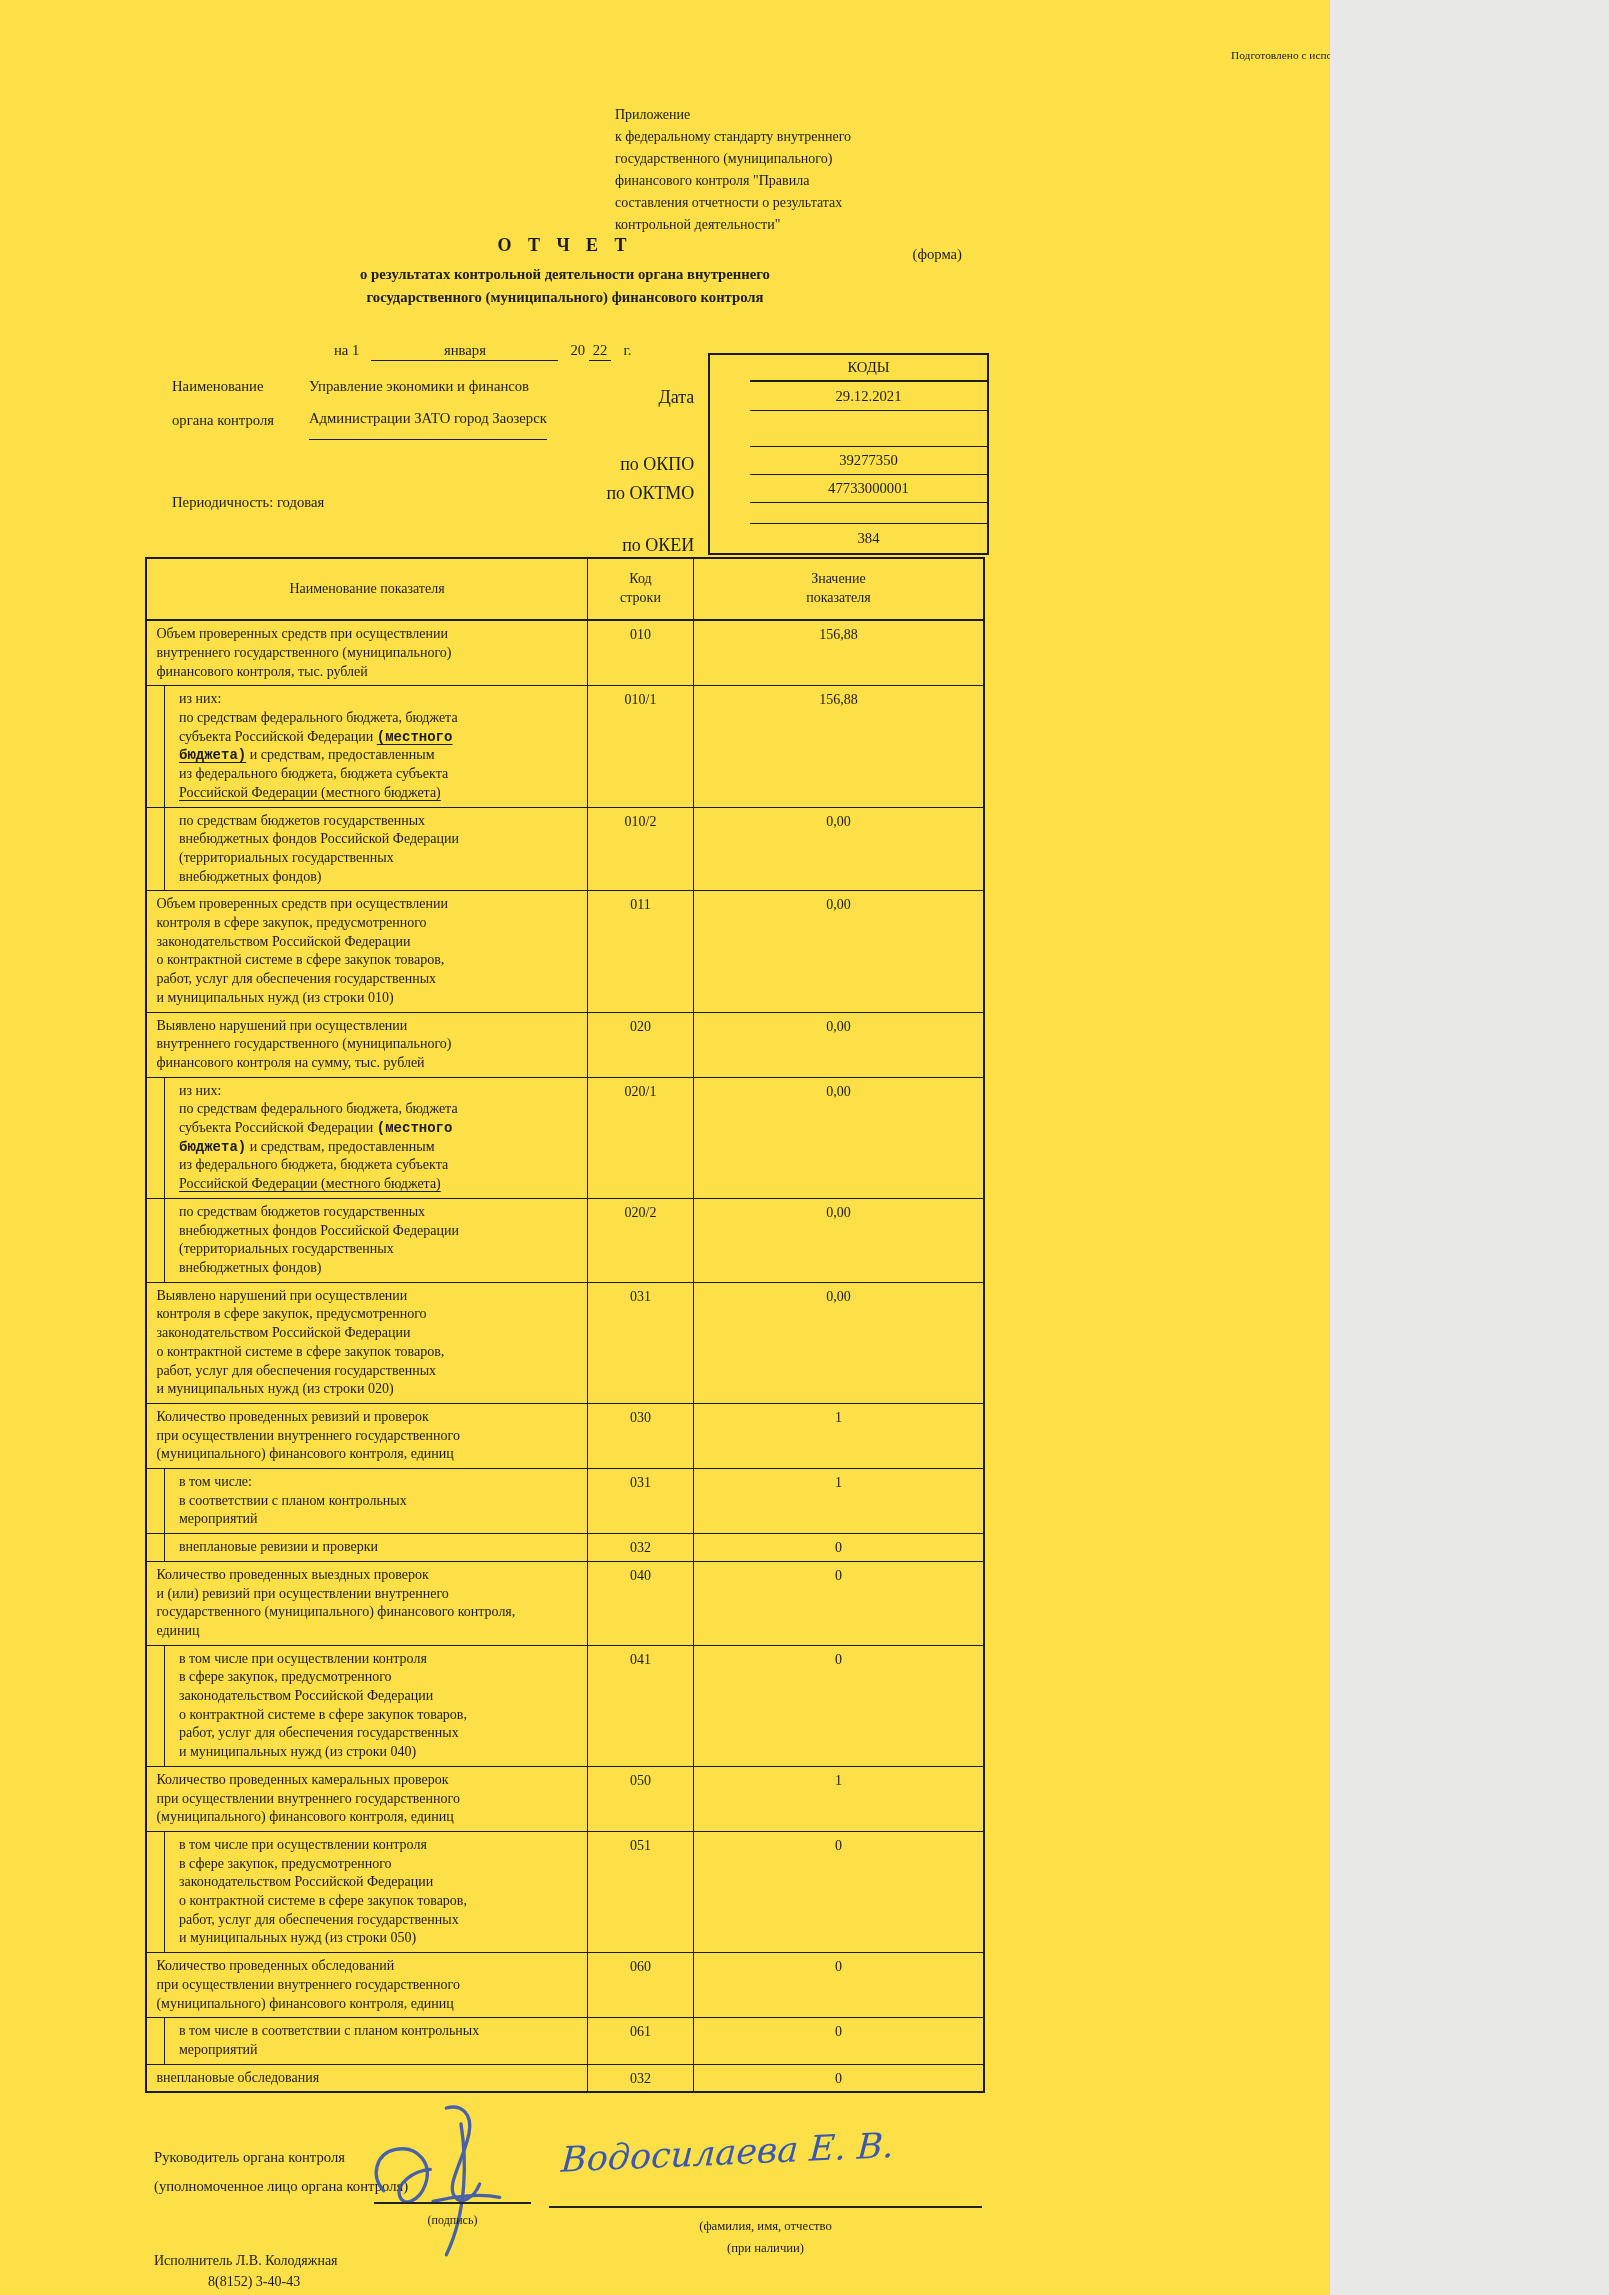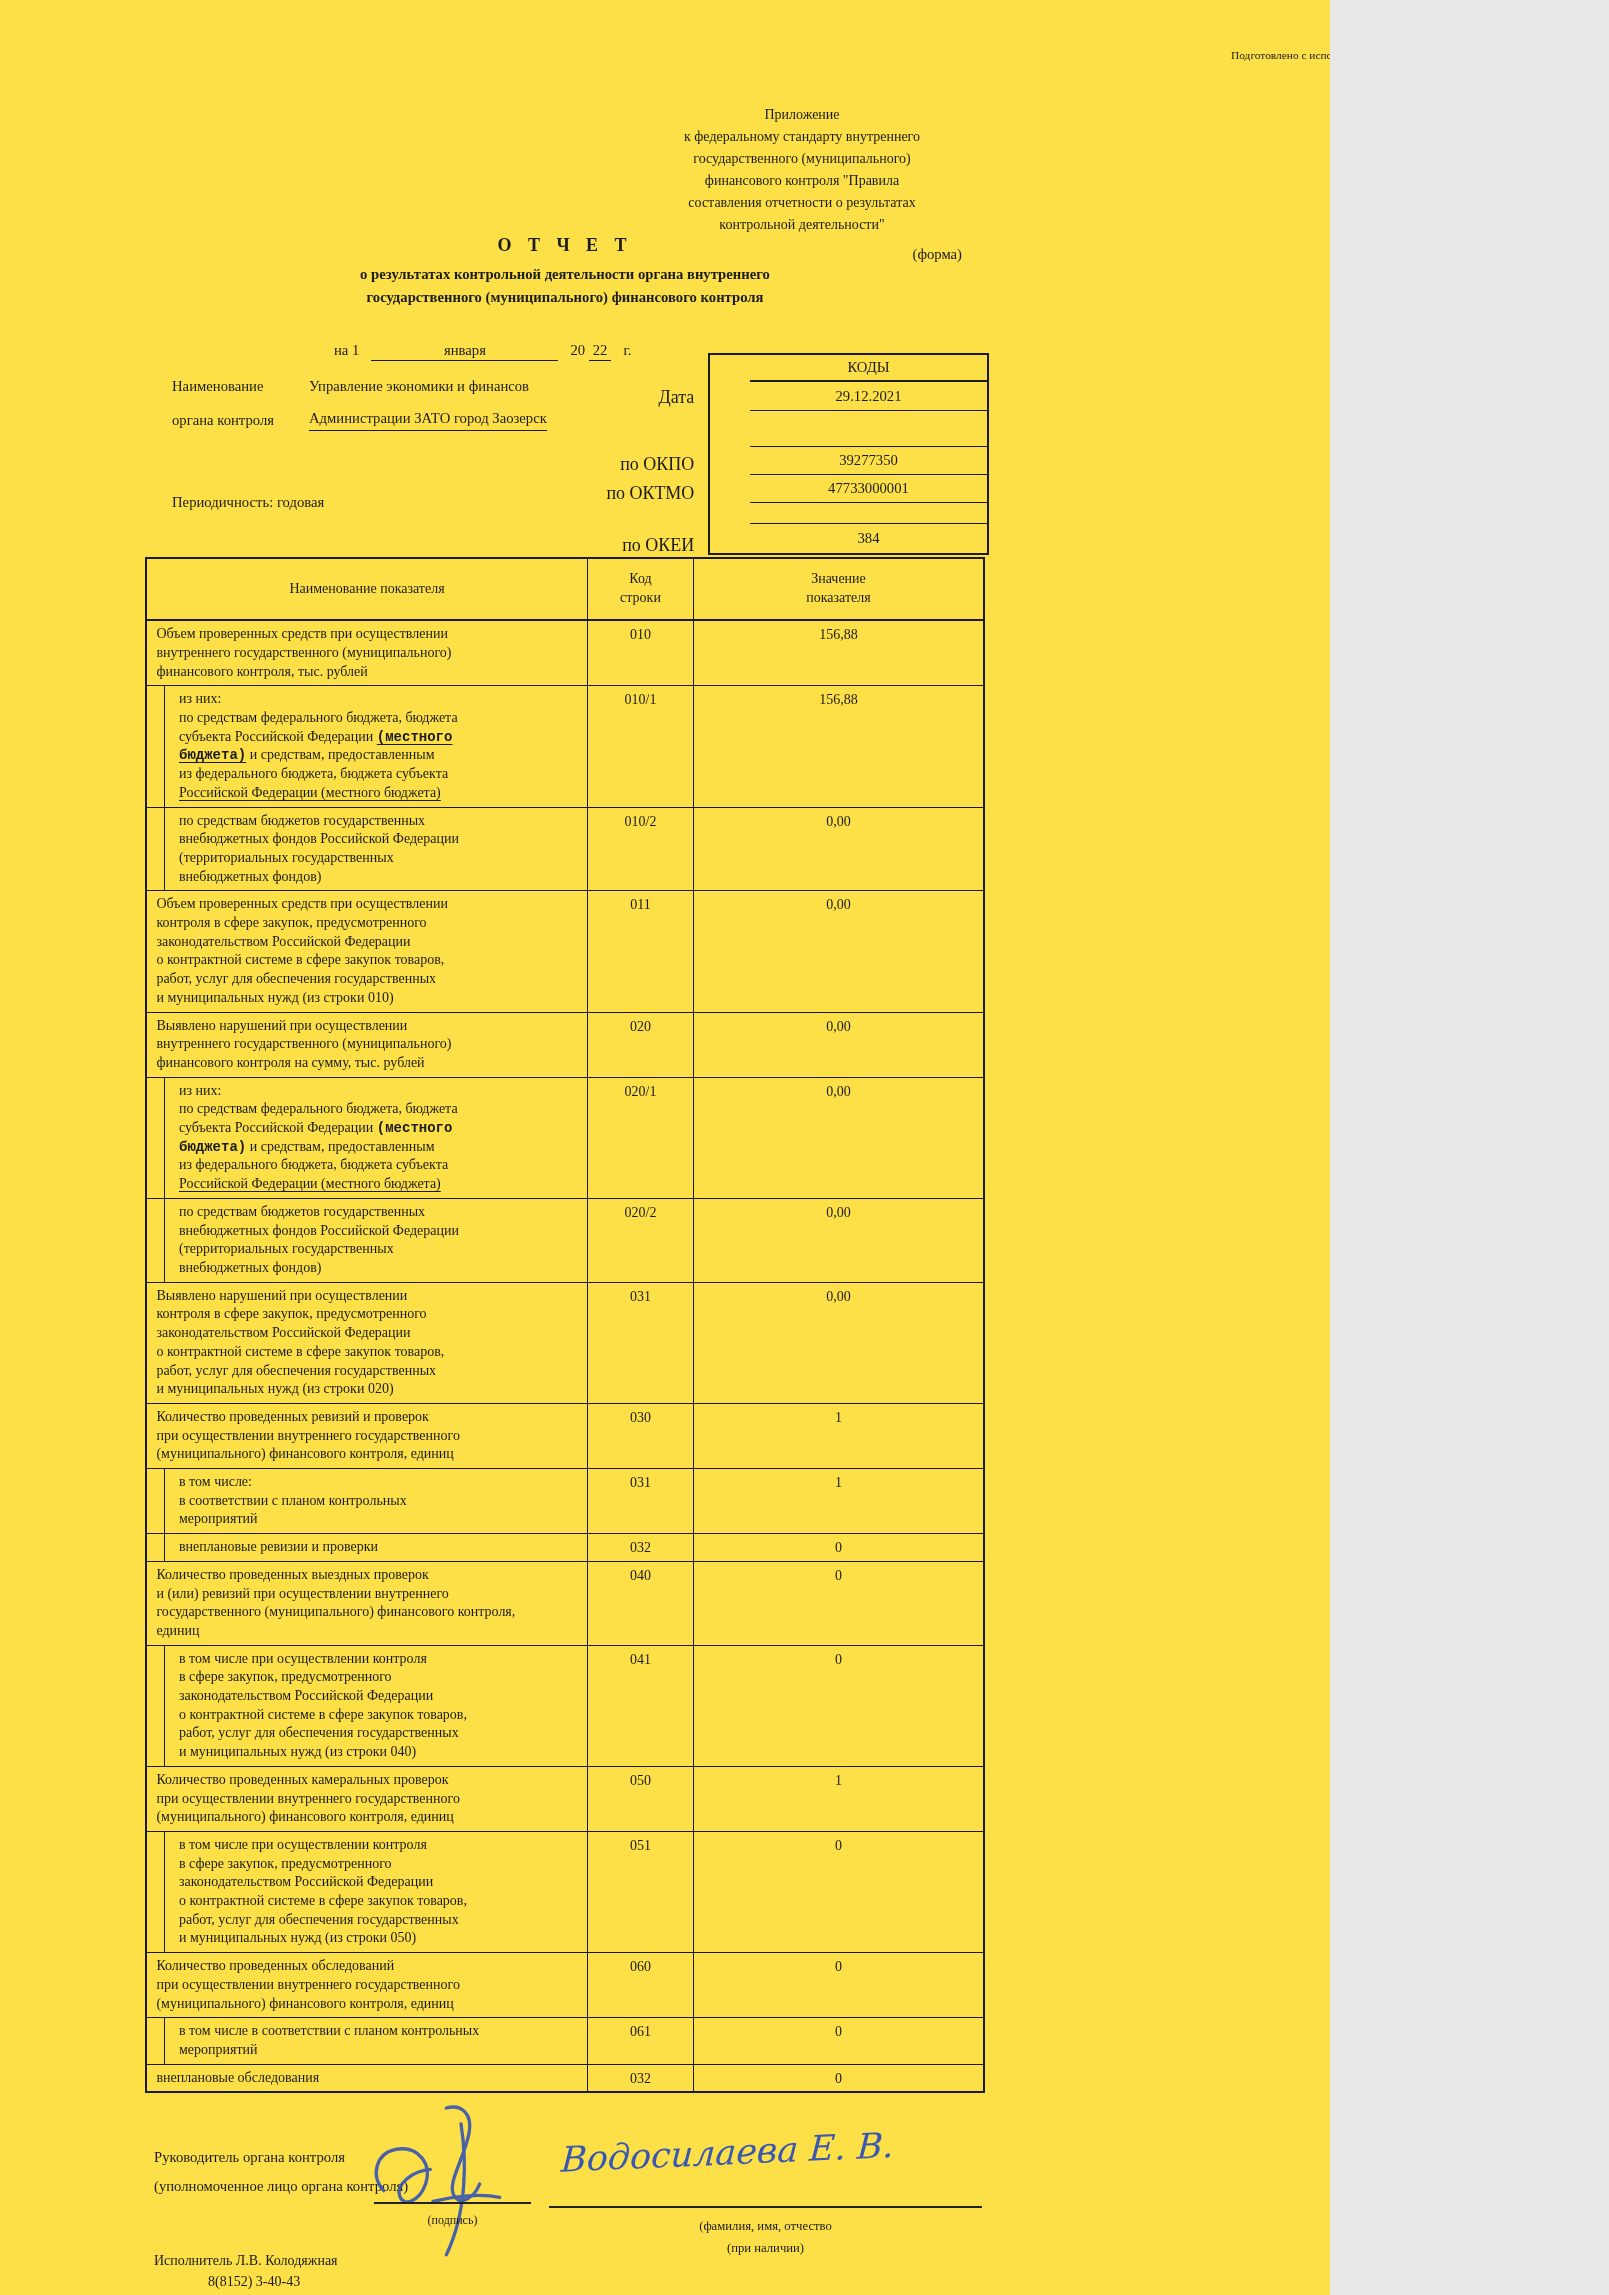--- a/index.html
+++ b/index.html
@@ -10,38 +10,38 @@
     font-family:"Liberation Serif","DejaVu Serif",serif;
     overflow:hidden;
   }
   .abs { position:absolute; }
 
   
   .credit { top:49px; left:1231px; width:347px; font-size:11.4px; white-space:nowrap; color:#222; }
   .credit .brand { font-weight:bold; }
 
   
-  .appendix { top:104px; left:615px; width:374px; text-align:center; font-size:14px; line-height:22px; }
+  .appendix { top:104px; left:615px; width:374px; text-align:left; font-size:14px; line-height:22px; }
   .form-label { top:246px; left:615px; width:347px; text-align:right; font-size:14.7px; }
 
   
   .title { top:235px; left:145px; width:840px; text-align:center; font-weight:bold; font-size:18px; letter-spacing:6px; }
   .subtitle { left:145px; width:840px; text-align:center; font-weight:bold; font-size:14.7px; }
   .sub1 { top:266px; } .sub2 { top:289px; }
 
   .dateline { top:342px; left:334px; font-size:14.7px; white-space:nowrap; }
   .dateline .blank { display:inline-block; min-width:187px; text-align:center; border-bottom:1.3px solid #1b1b1b; padding:0 2.7px 1.3px; }
   .dateline .yr { display:inline-block; border-bottom:1.3px solid #1b1b1b; padding:0 4px 1.3px; }
   .dateline .gap { display:inline-block; width:12px; }
 
   
   .org-label1 { top:378px; left:172px; font-size:14.7px; }
   .org-label2 { top:412px; left:172px; font-size:14.7px; }
   .org-val1 { top:378px; left:309px; font-size:14.7px; }
-  .org-val2 { top:410px; left:309px; font-size:14.7px; border-bottom:1.3px solid #1b1b1b; padding-bottom:3px; }
+  .org-val2 { top:410px; left:309px; font-size:14.7px; border-bottom:1.3px solid #1b1b1b; padding-bottom:12px; }
   .periodicity { top:494px; left:172px; font-size:14.7px; }
 
   
   .codes-labels { top:353px; left:561px; width:140px; }
   .codes-labels .lbl { display:flex; align-items:center; justify-content:flex-end; font-size:18px; padding-right:6.7px; }
   .codes-box { top:353px; left:708px; width:281px; border:2px solid #1b1b1b;padding-left:40px; }
   .codes-header { height:27px; border-bottom:2px solid #1b1b1b; display:flex; align-items:center; justify-content:center; font-size:14.7px; }
   .codes-cell { display:flex; align-items:center; justify-content:center; font-size:14.7px; border-bottom:1.3px solid #1b1b1b; }
   .codes-cell.last { border-bottom:none; }
 

